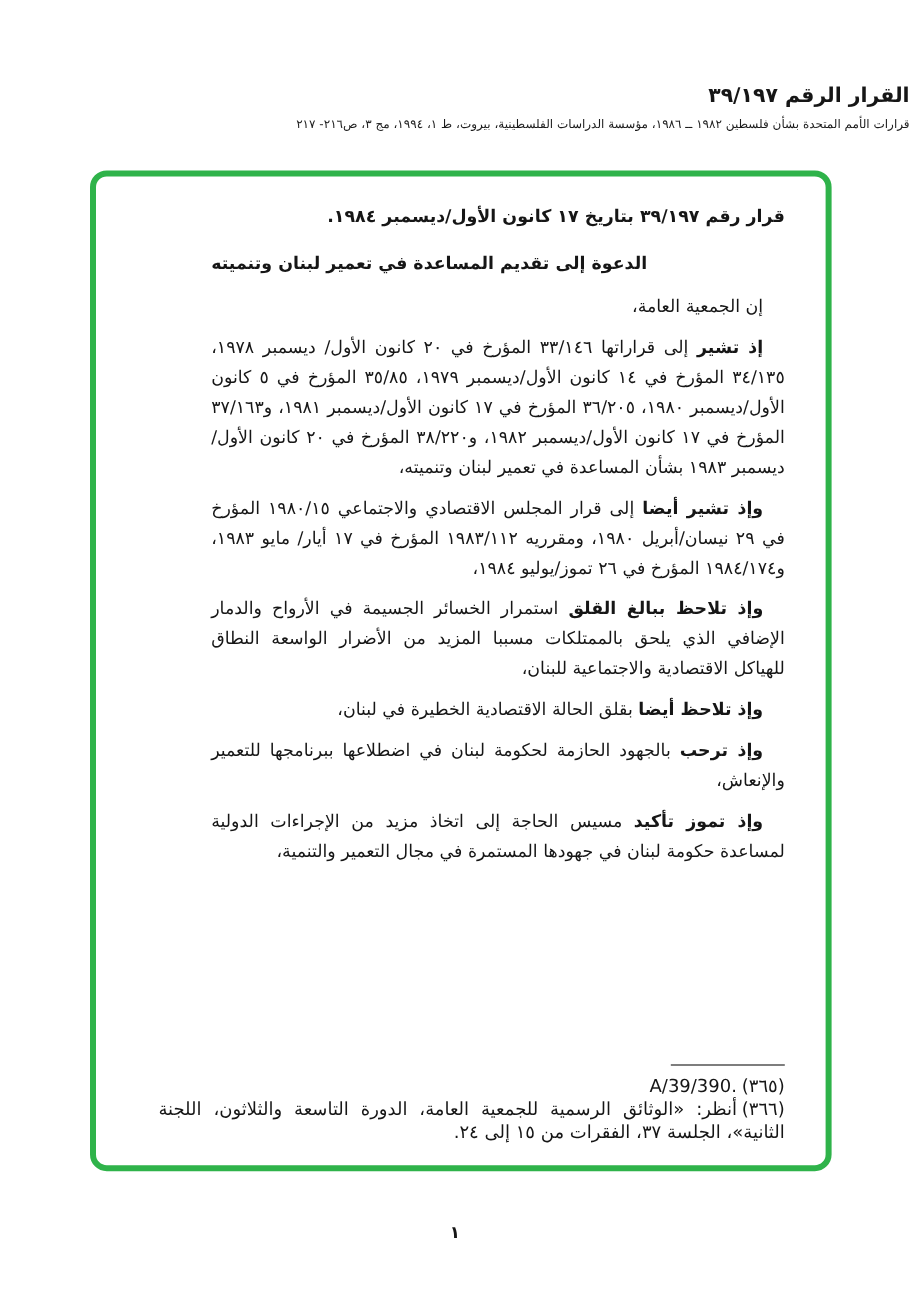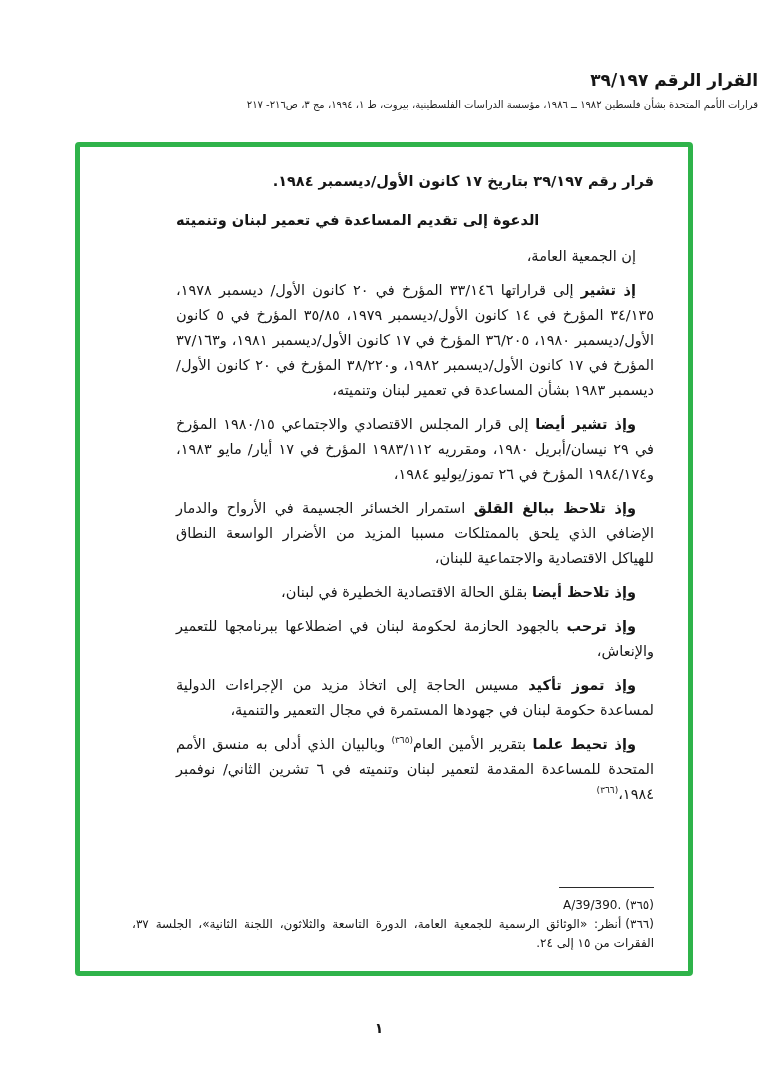--- a/index.html
+++ b/index.html
@@ -33,21 +33,21 @@
     letter-spacing: 0.2px;
   }
 
   .green-frame {
     position: absolute;
     left: 75px;
     top: 142px;
     width: 608px;
     height: 824px;
     border: 5px solid #2fb34a;
-    border-radius: 4px;
+    border-radius: 14px;
     background: #ffffff;
   }
 
   .doc-content {
     direction: rtl;
     text-align: justify;
     padding: 22px 34px 0 96px;
     font-size: 14.5px;
     line-height: 25px;
   }
@@ -76,21 +76,21 @@
     line-height: 0;
     vertical-align: super;
   }
 
   .footnotes {
     position: absolute;
     right: 34px;
     left: 52px;
     bottom: 18px;
     direction: rtl;
-    font-size: 12px;
+    font-size: 15px;
     line-height: 19px;
   }
   .fn-sep {
     width: 95px;
     height: 0;
     border-top: 1px solid #2a2a2a;
     margin: 0 0 8px auto; 
     margin-right: 0;
     margin-left: auto;
   }
@@ -136,21 +136,20 @@
       <p class="para"><strong class="lead">وإذ تشير أيضا</strong><span> إلى قرار المجلس الاقتصادي والاجتماعي ١٩٨٠/١٥ المؤرخ في ٢٩ نيسان/أبريل ١٩٨٠، ومقرريه ١٩٨٣/١١٢ المؤرخ في ١٧ أيار/ مايو ١٩٨٣، و١٩٨٤/١٧٤ المؤرخ في ٢٦ تموز/يوليو ١٩٨٤،</span></p>
 
       <p class="para"><strong class="lead">وإذ تلاحظ ببالغ القلق</strong><span> استمرار الخسائر الجسيمة في الأرواح والدمار الإضافي الذي يلحق بالممتلكات مسببا المزيد من الأضرار الواسعة النطاق للهياكل الاقتصادية والاجتماعية للبنان،</span></p>
 
       <p class="para"><strong class="lead">وإذ تلاحظ أيضا</strong><span> بقلق الحالة الاقتصادية الخطيرة في لبنان،</span></p>
 
       <p class="para"><strong class="lead">وإذ ترحب</strong><span> بالجهود الحازمة لحكومة لبنان في اضطلاعها ببرنامجها للتعمير والإنعاش،</span></p>
 
       <p class="para"><strong class="lead">وإذ تموز تأكيد</strong><span> مسيس الحاجة إلى اتخاذ مزيد من الإجراءات الدولية لمساعدة حكومة لبنان في جهودها المستمرة في مجال التعمير والتنمية،</span></p>
 
-      <p class="para"><strong class="lead">وإذ تحيط علما</strong><span> بتقرير الأمين العام</span><sup>(٣٦٥)</sup><span> وبالبيان الذي أدلى به منسق الأمم المتحدة للمساعدة المقدمة لتعمير لبنان وتنميته في ٦ تشرين الثاني/ نوفمبر ١٩٨٤،</span><sup>(٣٦٦)</sup></p>
 
 
     </div>
 
     <div class="footnotes">
       <div class="fn-sep"></div>
       <p class="footnote"><span class="fn-marker">(٣٦٥)</span><span class="fn-latin">A/39/390.</span></p>
       <p class="footnote"><span class="fn-marker">(٣٦٦)</span><span>أنظر: «الوثائق الرسمية للجمعية العامة، الدورة التاسعة والثلاثون، اللجنة الثانية»، الجلسة ٣٧، الفقرات من ١٥ إلى ٢٤.</span></p>
     </div>
 

